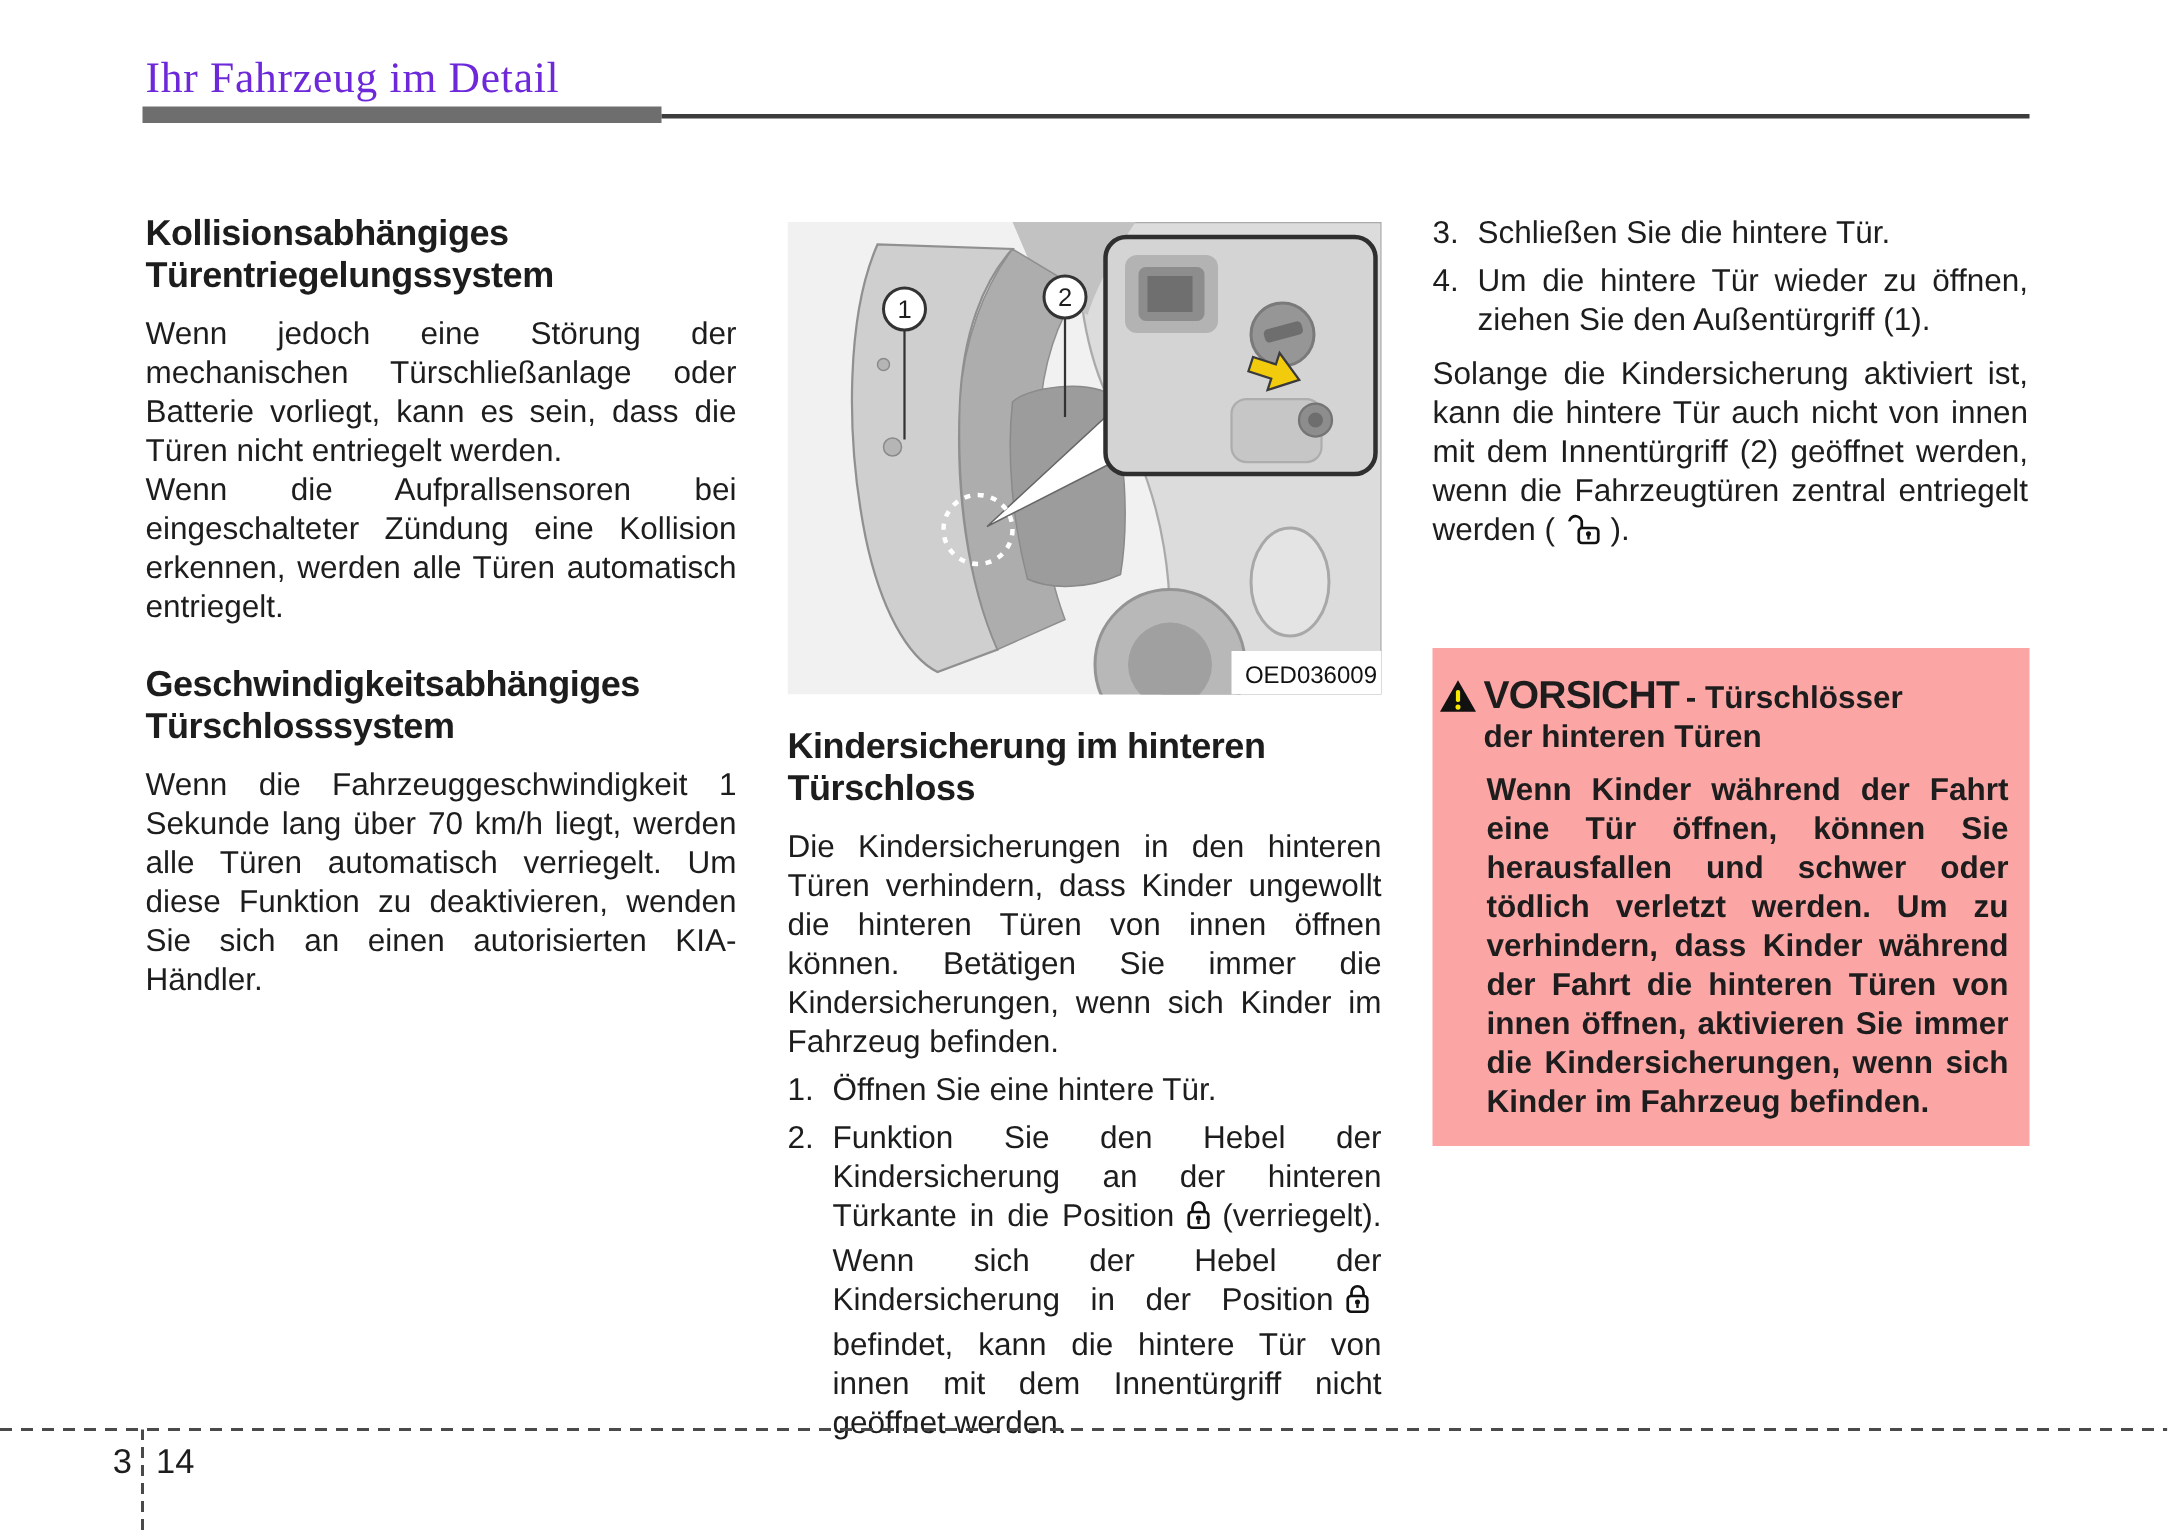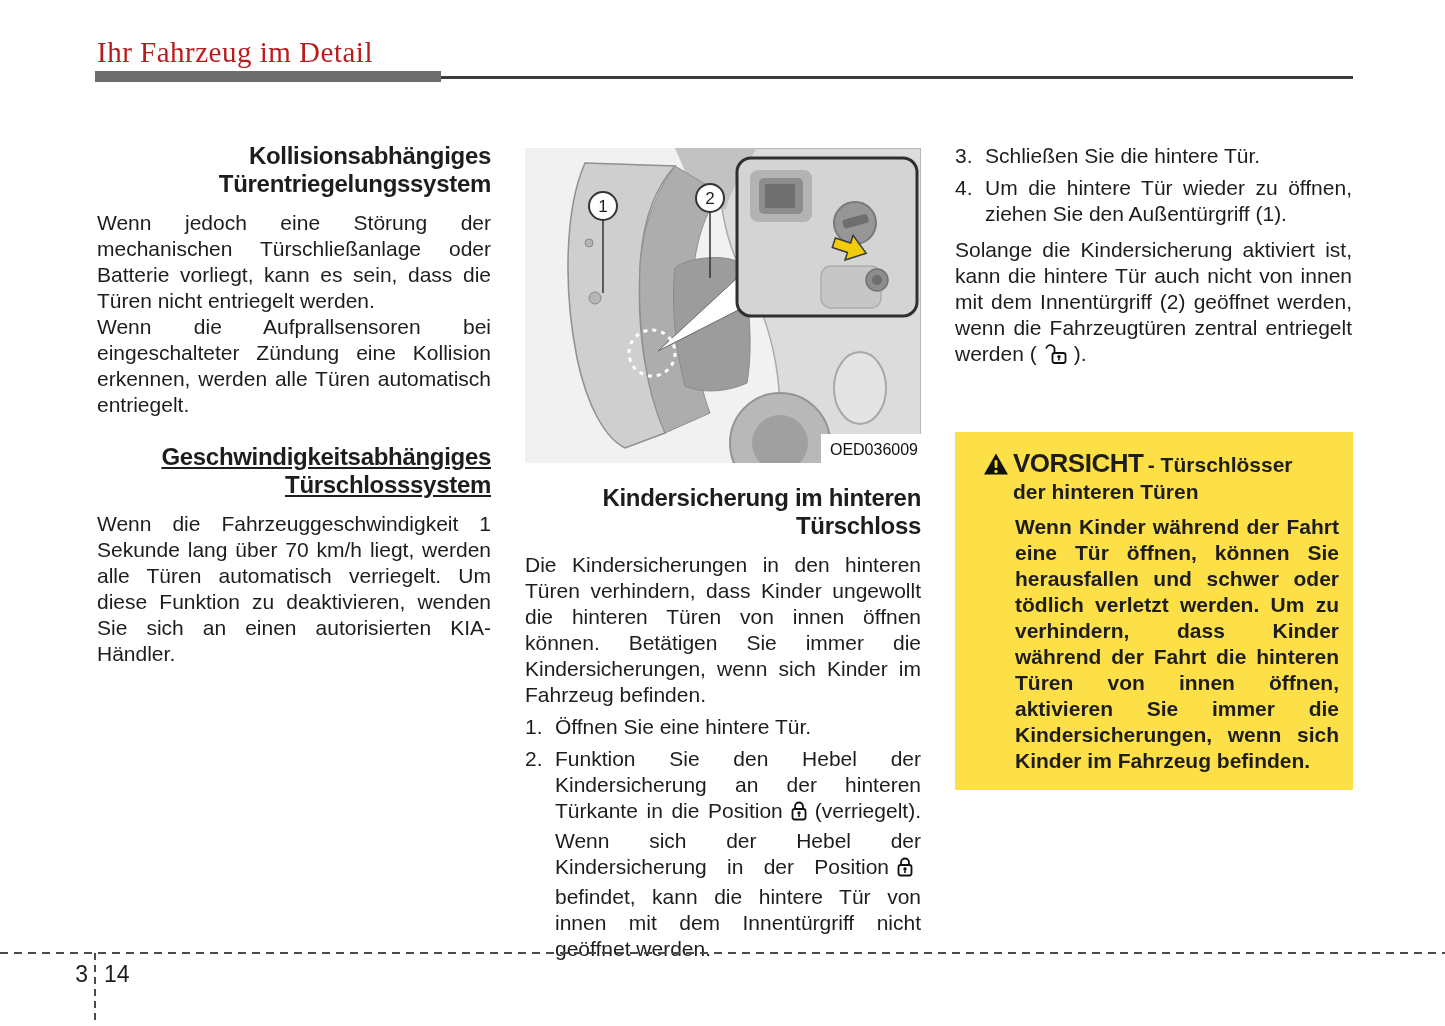--- a/index.html
+++ b/index.html
@@ -3,42 +3,42 @@
 <meta charset="utf-8">
 <style>
   html,body{margin:0;padding:0;background:#ffffff;}
   .page{
     position:relative;width:1445px;height:1026px;background:#ffffff;overflow:hidden;
     font-family:"Liberation Sans",sans-serif;color:#1d1d1d;
   }
   
   .hdr-title{
     position:absolute;left:97px;top:36px;
-    font-family:"Liberation Serif",serif;font-size:29px;color:#b91c1c;letter-spacing:.5px;
+    font-family:"Liberation Serif",serif;font-size:29px;color:#6d28d9;letter-spacing:.5px;
   }
   .hdr-bar{position:absolute;left:95px;top:71px;width:346px;height:11px;background:#6e6e6e;}
   .hdr-line{position:absolute;left:441px;top:76px;width:912px;height:3px;background:#3c3c3c;}
   
   .col{position:absolute;font-size:21px;line-height:26px;}
   .col1{left:97px;top:142px;width:394px;}
   .col2{left:525px;top:484px;width:396px;}
   .col3{left:955px;top:143px;width:397px;}
-  h2.sec{font-size:24px;line-height:28px;font-weight:700;margin:0 0 12px 0;letter-spacing:-0.3px;text-align:right;}
-  h2.sec2{margin-top:25px;text-decoration:underline;}
+  h2.sec{font-size:24px;line-height:28px;font-weight:700;margin:0 0 12px 0;letter-spacing:-0.3px;}
+  h2.sec2{margin-top:25px;}
   .jp{margin:0;text-align:justify;text-align-last:left;}
   .step{display:flex;margin-top:6px;}
   .step-num{flex:0 0 30px;}
   .step-body{flex:1;text-align:justify;text-align-last:left;}
   .icon-inline{display:inline-block;vertical-align:-4px;margin:0 6px;}
   
   .figure{position:absolute;left:525px;top:148px;width:396px;height:315px;}
   
   .warnbox{
     position:absolute;left:955px;top:432px;width:398px;box-sizing:border-box;
-    background:#fde047;padding:16px 14px 16px 28px;
+    background:#fca5a5;padding:16px 14px 16px 4px;
   }
   .warn-head{display:flex;align-items:flex-start;}
   .warn-tri{flex:0 0 30px;padding-top:4px;}
   .warn-titles{flex:1;font-weight:700;}
   .warn-label{font-size:26px;letter-spacing:-0.5px;}
   .warn-suffix{font-size:21px;}
   .warn-line2{font-size:21px;line-height:25px;}
   .warn-body{font-weight:700;font-size:21px;line-height:26px;margin-top:10px;
     text-align:justify;text-align-last:left;margin-left:32px;}
   

